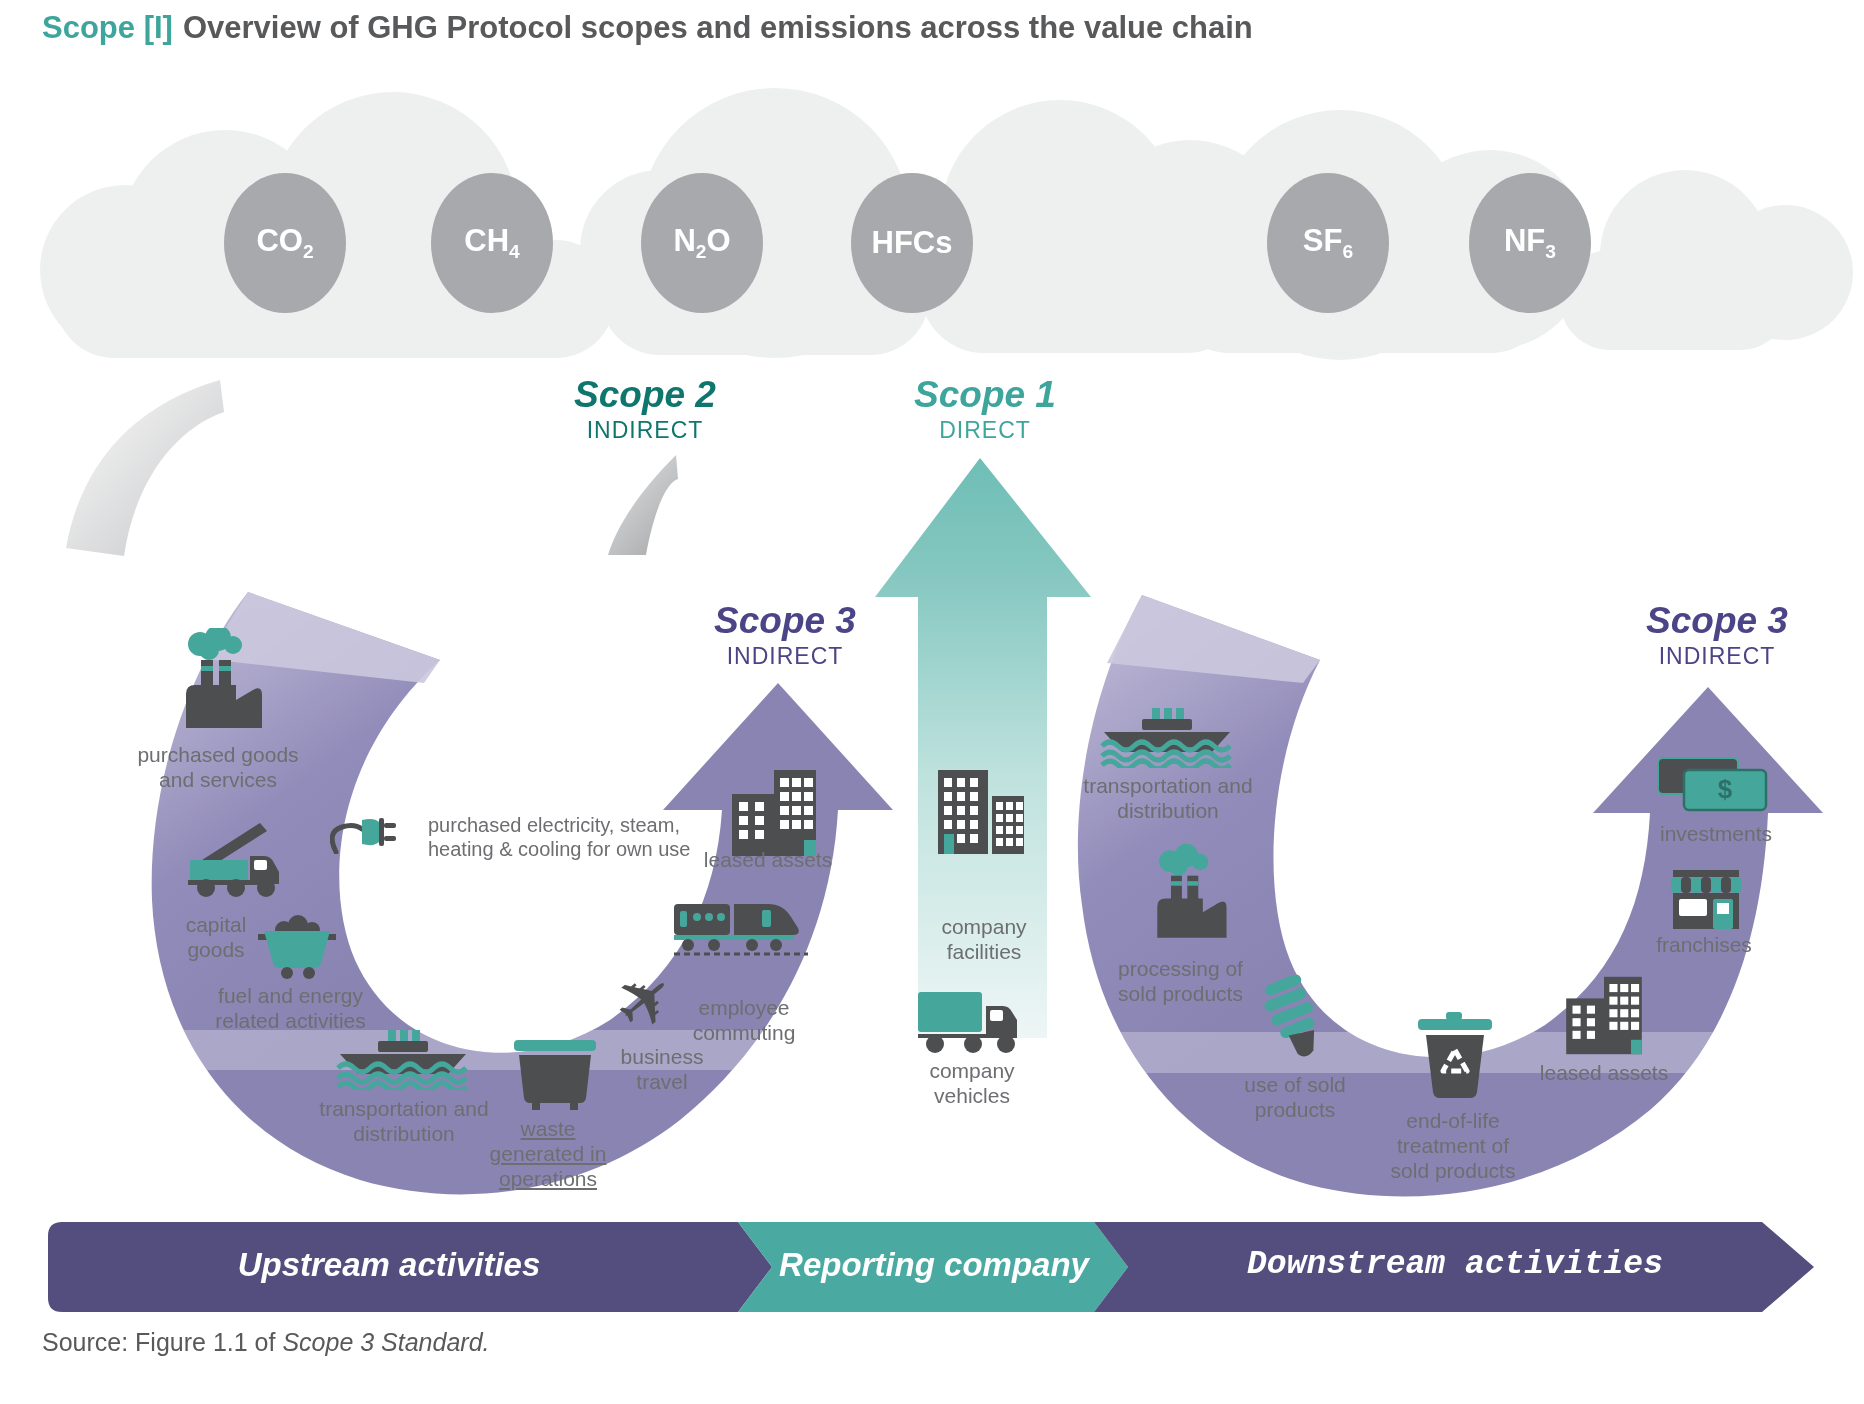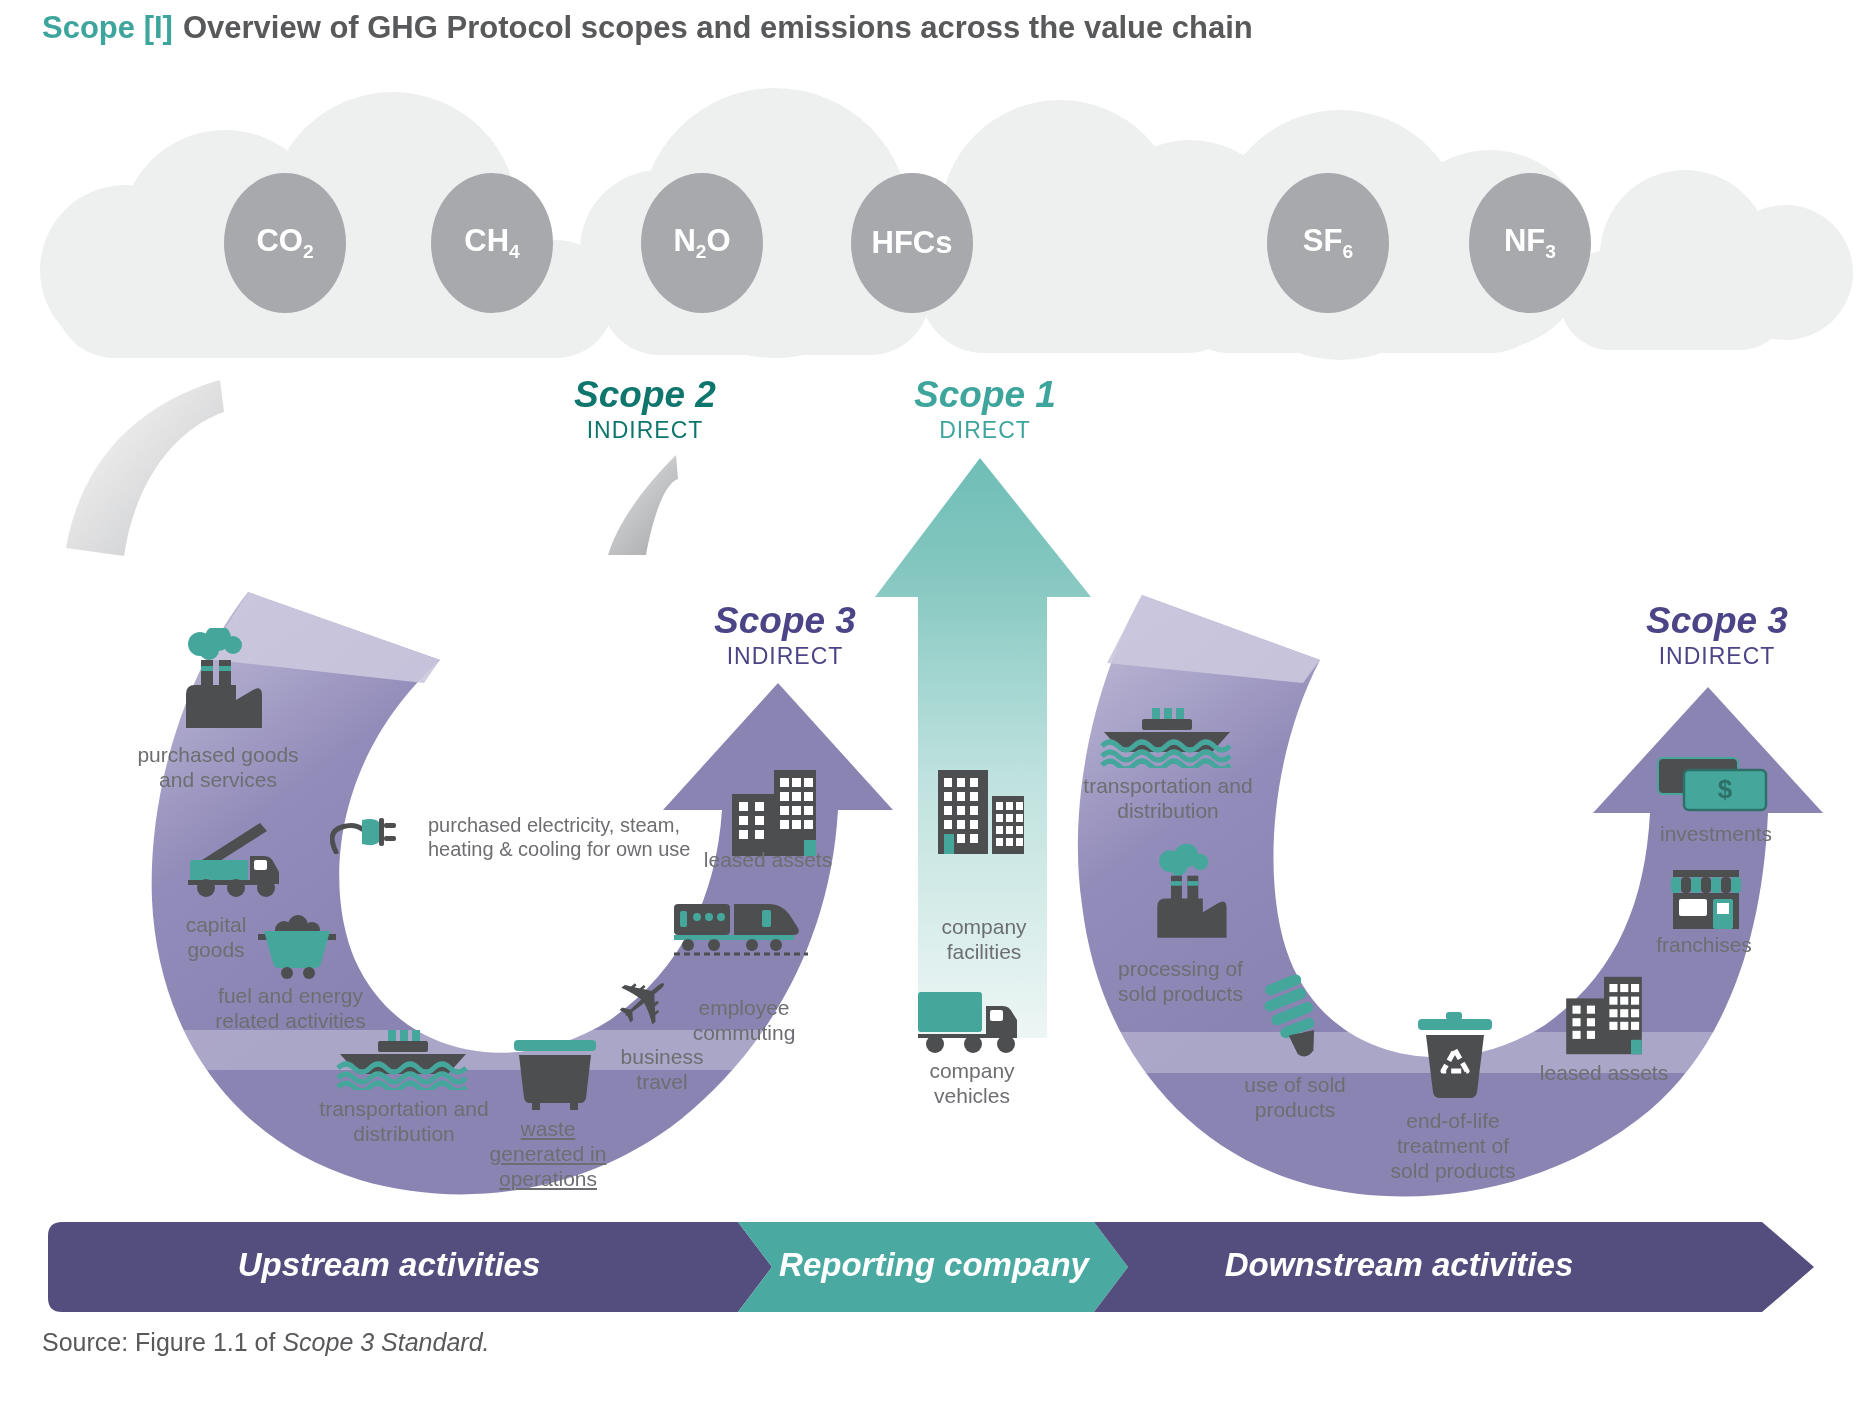--- a/index.html
+++ b/index.html
@@ -378,19 +378,19 @@
   <div class="lbl" style="left:1604px;top:932px;width:200px;">franchises</div>
   <div class="lbl" style="left:1616px;top:821px;width:200px;">investments</div>
 
   <svg class="icon" style="left:48px;top:1222px;" width="1770" height="90" viewBox="0 0 1770 90">
     <path d="M14,0 H690 L724,45 L690,90 H14 Q0,90 0,76 V14 Q0,0 14,0 Z" fill="#534e7d"></path>
     <path d="M690,0 L724,45 L690,90 H1046 L1080,45 L1046,0 Z" fill="#4aa9a0"></path>
     <path d="M1046,0 L1080,45 L1046,90 H1714 L1766,45 L1714,0 Z" fill="#534e7d"></path>
   </svg>
   <div class="banner-label" style="left:179px;">Upstream activities</div>
   <div class="banner-label" style="left:724px;">Reporting company</div>
-  <div class="banner-label" style="left:1189px;">Downstream activities</div>
+  <div class="banner-label" style="left:1245px;font-family:Liberation Mono, monospace;">Downstream activities</div>
 
   <div class="source">
     <span>Source: Figure 1.1 of </span><i>Scope 3 Standard.</i>
   </div>
 
 </div>
 
 </body></html>

